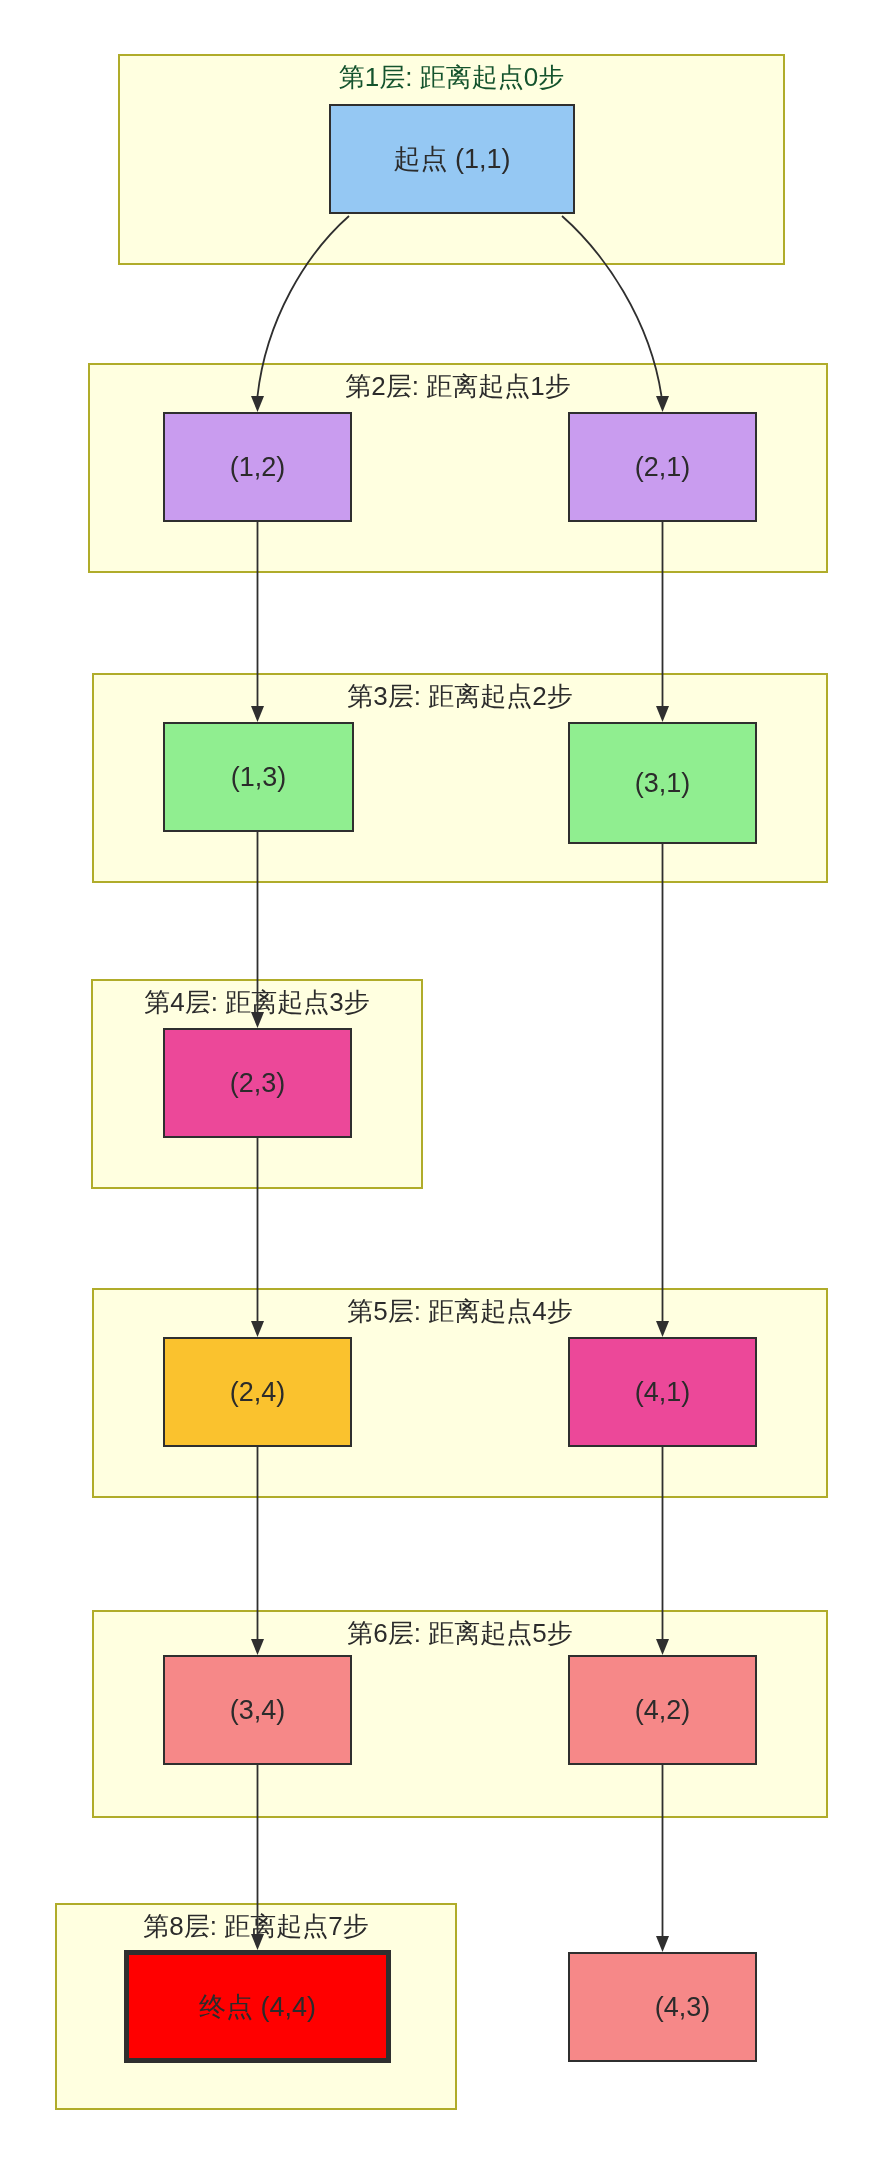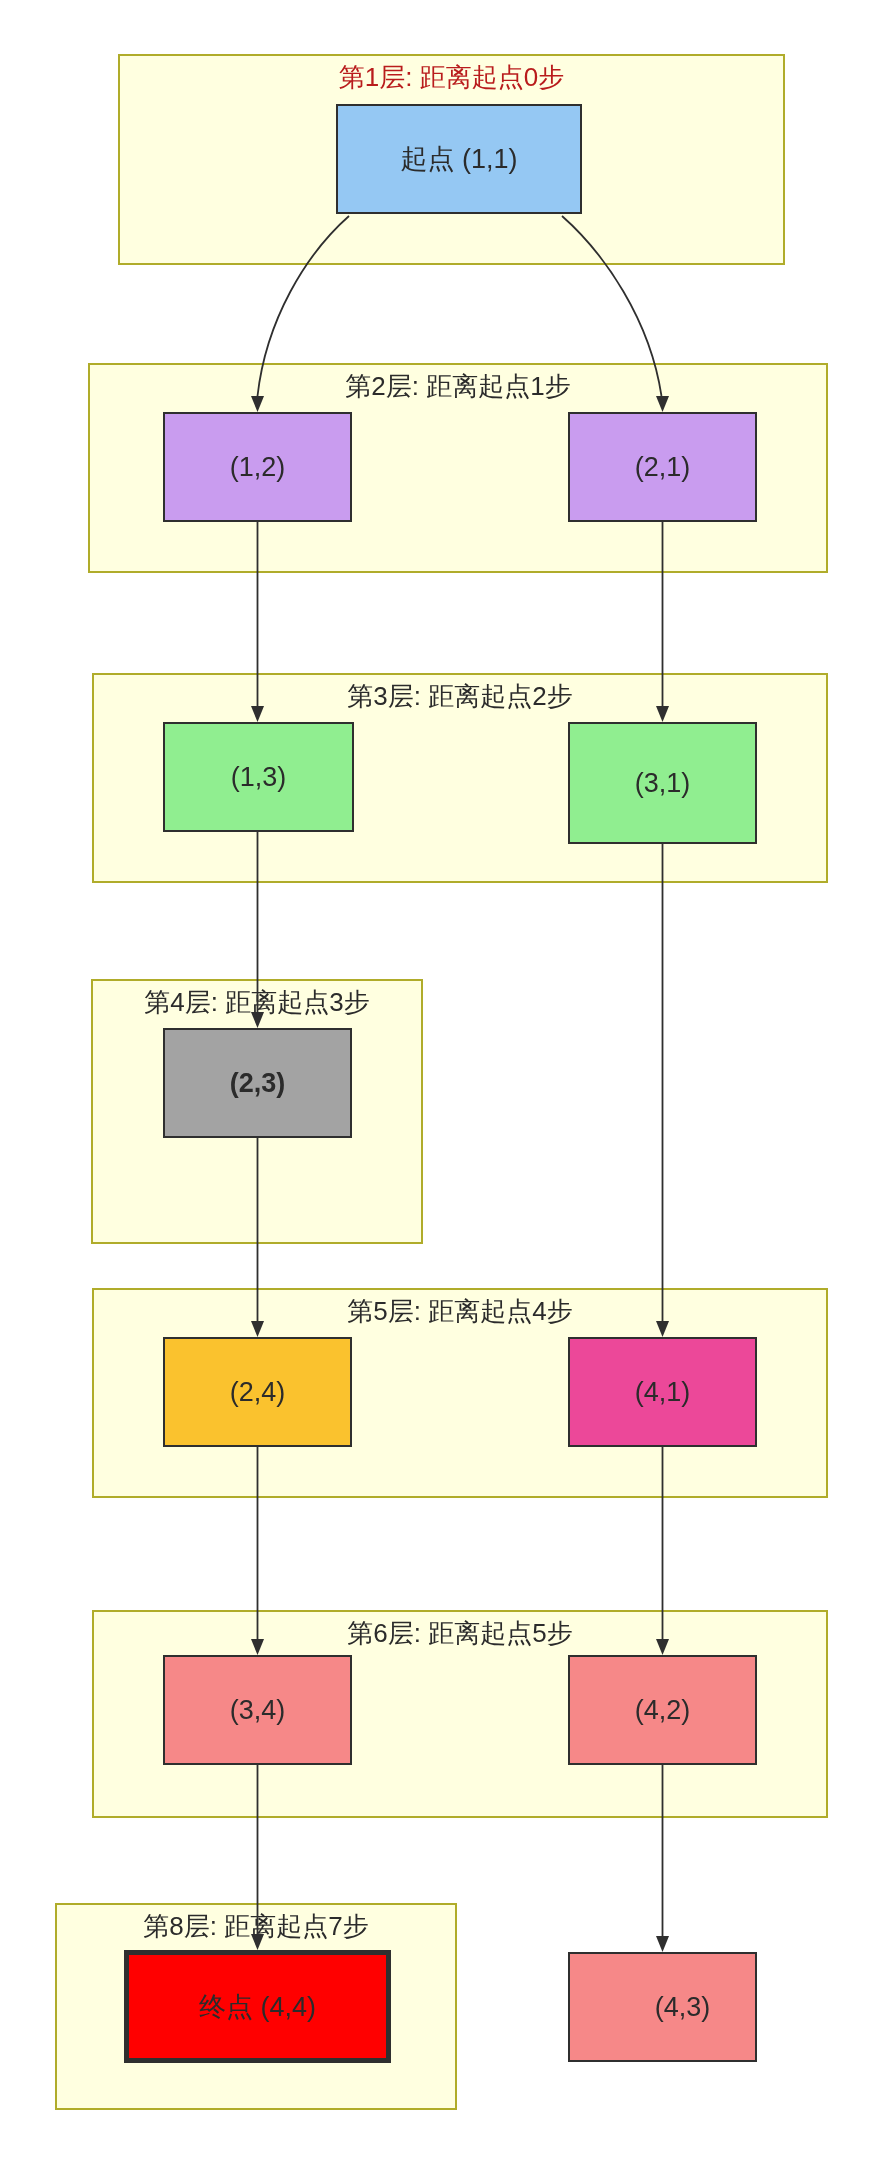--- a/index.html
+++ b/index.html
@@ -43,29 +43,29 @@
     left: 0; top: 0;
     width: 883px; height: 2167px;
     pointer-events: none;
   }
 </style>
 </head>
 <body>
 
 <div id="diagram" style="width: 883px; height: 2167px; background: rgb(255, 255, 255);">
     <div class="cluster" style="left: 118px; top: 54px; width: 667px; height: 211px; background: rgb(255, 255, 224); border-color: rgb(176, 172, 42);">
-      <div class="cluster-label" style="color: #b91c1c; text-align: center;">第1层: 距离起点0步</div>
+      <div class="cluster-label" style="color: #14532d; text-align: center;">第1层: 距离起点0步</div>
     </div>
     <div class="cluster" style="left: 88px; top: 363px; width: 740px; height: 210px; background: rgb(255, 255, 224); border-color: rgb(176, 172, 42);">
       <div class="cluster-label" style="color: rgb(43, 43, 43);">第2层: 距离起点1步</div>
     </div>
     <div class="cluster" style="left: 92px; top: 673px; width: 736px; height: 210px; background: rgb(255, 255, 224); border-color: rgb(176, 172, 42);">
       <div class="cluster-label" style="color: rgb(43, 43, 43);">第3层: 距离起点2步</div>
     </div>
-    <div class="cluster" style="left: 91px; top: 979px; width: 332px; height: 265px; background: rgb(255, 255, 224); border-color: rgb(176, 172, 42);">
+    <div class="cluster" style="left: 91px; top: 979px; width: 332px; height: 210px; background: rgb(255, 255, 224); border-color: rgb(176, 172, 42);">
       <div class="cluster-label" style="color: rgb(43, 43, 43);">第4层: 距离起点3步</div>
     </div>
     <div class="cluster" style="left: 92px; top: 1288px; width: 736px; height: 210px; background: rgb(255, 255, 224); border-color: rgb(176, 172, 42);">
       <div class="cluster-label" style="color: rgb(43, 43, 43);">第5层: 距离起点4步</div>
     </div>
     <div class="cluster" style="left: 92px; top: 1610px; width: 736px; height: 208px; background: rgb(255, 255, 224); border-color: rgb(176, 172, 42);">
       <div class="cluster-label" style="color: rgb(43, 43, 43);">第6层: 距离起点5步</div>
     </div>
     <div class="cluster" style="left: 55px; top: 1903px; width: 402px; height: 207px; background: rgb(255, 255, 224); border-color: rgb(176, 172, 42);">
       <div class="cluster-label" style="color: rgb(43, 43, 43);">第8层: 距离起点7步</div>
@@ -87,25 +87,25 @@
       <polygon points="257.5,1337 251,1321 264,1321" fill="#2F2F2F"></polygon>
       <path d="M 257.5,1447 L 257.5,1639" fill="none" stroke="#2F2F2F" stroke-width="1.8"></path>
       <polygon points="257.5,1655 251,1639 264,1639" fill="#2F2F2F"></polygon>
       <path d="M 662.5,1447 L 662.5,1639" fill="none" stroke="#2F2F2F" stroke-width="1.8"></path>
       <polygon points="662.5,1655 656,1639 669,1639" fill="#2F2F2F"></polygon>
       <path d="M 257.5,1765 L 257.5,1934" fill="none" stroke="#2F2F2F" stroke-width="1.8"></path>
       <polygon points="257.5,1950 251,1934 264,1934" fill="#2F2F2F"></polygon>
       <path d="M 662.5,1765 L 662.5,1936" fill="none" stroke="#2F2F2F" stroke-width="1.8"></path>
       <polygon points="662.5,1952 656,1936 669,1936" fill="#2F2F2F"></polygon>
     </svg>
-    <div class="node" style="left: 329px; top: 104px; width: 246px; height: 110px; background: rgb(149, 200, 243); border: 2px solid rgb(47, 47, 47); color: rgb(43, 43, 43); margin-left: 7px;">起点 (1,1)</div>
+    <div class="node" style="left: 329px; top: 104px; width: 246px; height: 110px; background: rgb(149, 200, 243); border: 2px solid rgb(47, 47, 47); color: rgb(43, 43, 43);">起点 (1,1)</div>
     <div class="node" style="left: 163px; top: 412px; width: 189px; height: 110px; background: rgb(201, 156, 239); border: 2px solid rgb(47, 47, 47); color: rgb(43, 43, 43);">(1,2)</div>
     <div class="node" style="left: 568px; top: 412px; width: 189px; height: 110px; background: rgb(201, 156, 239); border: 2px solid rgb(47, 47, 47); color: rgb(43, 43, 43);">(2,1)</div>
     <div class="node" style="left: 163px; top: 722px; width: 191px; height: 110px; background: rgb(144, 238, 144); border: 2px solid rgb(47, 47, 47); color: rgb(43, 43, 43);">(1,3)</div>
     <div class="node" style="left: 568px; top: 722px; width: 189px; height: 122px; background: rgb(144, 238, 144); border: 2px solid rgb(47, 47, 47); color: rgb(43, 43, 43);">(3,1)</div>
-    <div class="node" style="left: 163px; top: 1028px; width: 189px; height: 110px; background: #a3a3a3; border: 2px solid rgb(47, 47, 47); color: rgb(43, 43, 43); font-weight: bold;">(2,3)</div>
+    <div class="node" style="left: 163px; top: 1028px; width: 189px; height: 110px; background: #ec4899; border: 2px solid rgb(47, 47, 47); color: rgb(43, 43, 43);">(2,3)</div>
     <div class="node" style="left: 163px; top: 1337px; width: 189px; height: 110px; background: rgb(250, 194, 46); border: 2px solid rgb(47, 47, 47); color: rgb(43, 43, 43);">(2,4)</div>
     <div class="node" style="left: 568px; top: 1337px; width: 189px; height: 110px; background: #ec4899; border: 2px solid rgb(47, 47, 47); color: rgb(43, 43, 43);">(4,1)</div>
     <div class="node" style="left: 163px; top: 1655px; width: 189px; height: 110px; background: rgb(246, 136, 136); border: 2px solid rgb(47, 47, 47); color: rgb(43, 43, 43);">(3,4)</div>
     <div class="node" style="left: 568px; top: 1655px; width: 189px; height: 110px; background: rgb(246, 136, 136); border: 2px solid rgb(47, 47, 47); color: rgb(43, 43, 43);">(4,2)</div>
     <div class="node" style="left: 124px; top: 1950px; width: 267px; height: 113px; background: rgb(255, 0, 0); border: 5px solid rgb(47, 47, 47); color: rgb(43, 43, 43);">终点 (4,4)</div>
     <div class="node" style="left: 568px; top: 1952px; width: 189px; height: 110px; background: rgb(246, 136, 136); border: 2px solid rgb(47, 47, 47); color: rgb(43, 43, 43); padding-left: 40px;">(4,3)</div>
   </div>
 
 </body></html>

